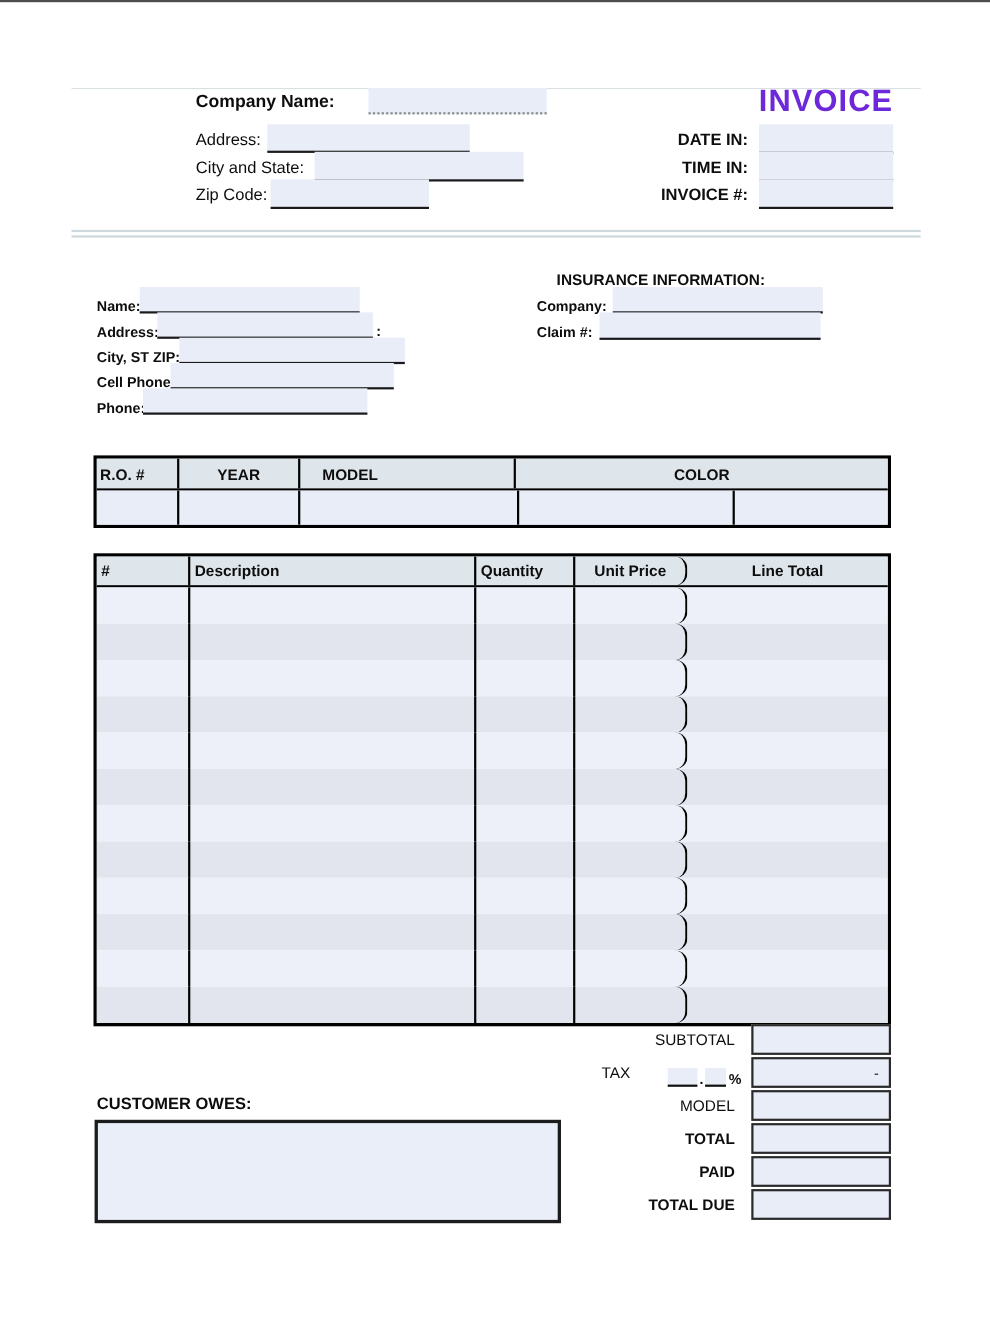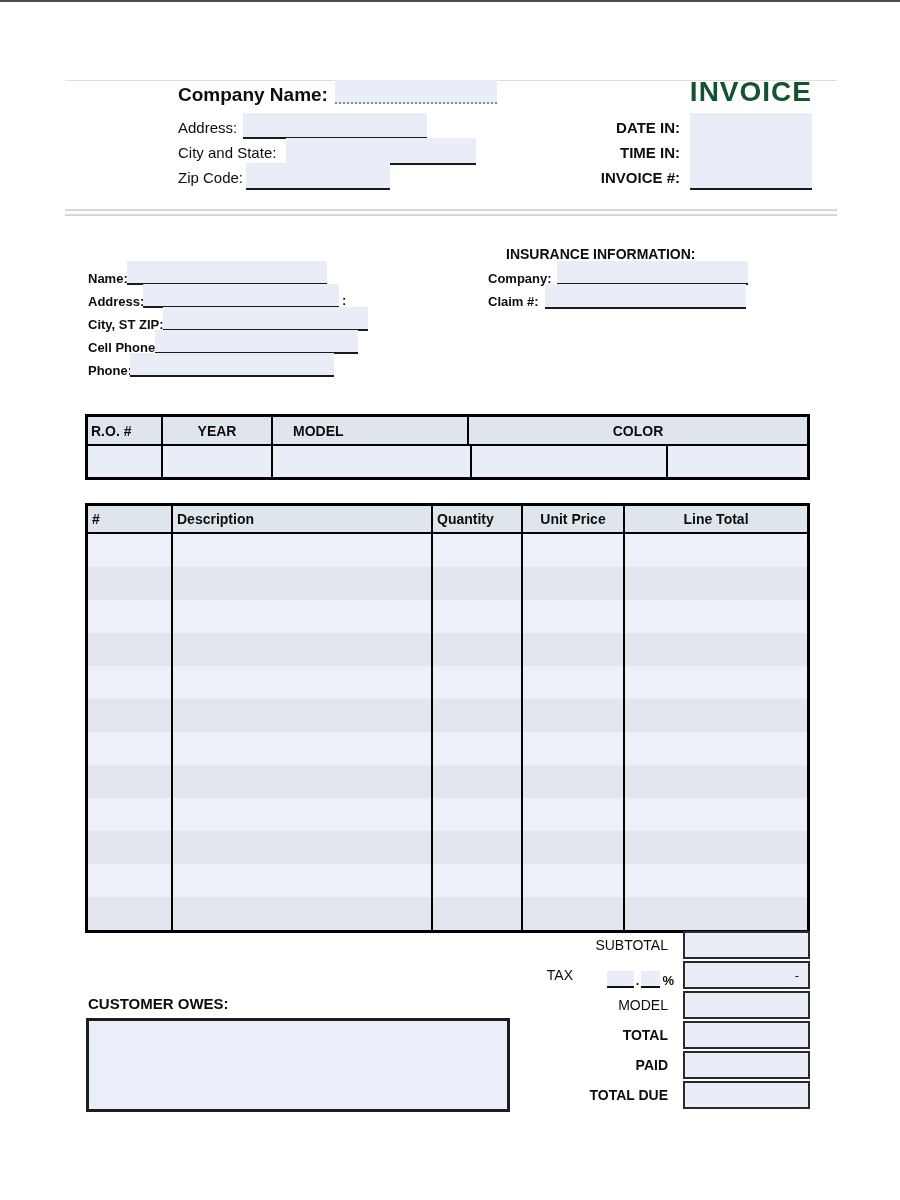--- a/index.html
+++ b/index.html
@@ -13,26 +13,26 @@
   }
   .abs { position: absolute; }
 
   
   .topline { left: 0; top: 0; width: 900px; height: 2px; background: #4d4d4d; }
   .hairline { left: 65px; top: 80px; width: 772px; height: 1px; background: #d9dfe3; }
   .divider { left: 65px; top: 209px; width: 772px; height: 7px;
              border-top: 2px solid #cfd8dd; border-bottom: 2px solid #cfd8dd; }
 
   .watermark { left: 668px; top: 76px; width: 144px; text-align: right;
-               font-size: 28px; font-weight: bold; letter-spacing: 1px; color: #14532d; }
+               font-size: 28px; font-weight: bold; letter-spacing: 1px; color: #6d28d9; }
 
   
   .lbl { position: absolute; font-size: 15px; white-space: nowrap; }
   .b { font-weight: bold; text-align: center; }
-  .h-company { left: 178px; top: 84px; font-size: 19px; font-weight: bold; }
+  .h-company { left: 178px; top: 84px; font-size: 16px; font-weight: bold; }
   .ralign { text-align: right; }
 
   
   .fld { position: absolute; background: #e9edf8; font-size: 13px; padding: 2px 4px; }
   .ul-black { border-bottom: 2px solid #1a1a1a; }
   .ul-gray  { border-bottom: 2px solid #6e6e6e; }
   .ul-dot   { border-bottom: 2px dotted #8b8b8b; }
 
   
   .vtable { position: absolute; left: 85px; top: 414px; width: 725px; border: 3px solid #000; }
@@ -49,21 +49,21 @@
 
   
   .itable { position: absolute; left: 85px; top: 503px; width: 725px; border: 3px solid #000; }
   .ihead { display: flex; height: 28px; background: #dfe6eb; border-bottom: 2px solid #000;
            font-weight: bold; font-size: 14px; }
   .ic { border-right: 2px solid #000; display: flex; align-items: center; padding: 0 4px; }
   .ic:last-child { border-right: none; }
   .ic0 { width: 85px; }
   .ic1 { width: 260px; }
   .ic2 { width: 90px; }
-  .ic3 { width: 102px; justify-content: center; }
+  .ic3 { width: 102px; justify-content: center; border-radius: 11px; }
   .ic4 { flex: 1; justify-content: center; }
   .irow { display: flex; height: 33px; }
   .irow .ic { padding: 0; }
   .irow.light { background: #edf0f9; }
   .irow.dark  { background: #e2e4ee; }
 
   
   .tlabel { position: absolute; left: 496px; width: 172px; text-align: right;
             font-size: 14px; line-height: 28px; white-space: nowrap; }
   .tbox { position: absolute; left: 683px; width: 127px; height: 28px;

